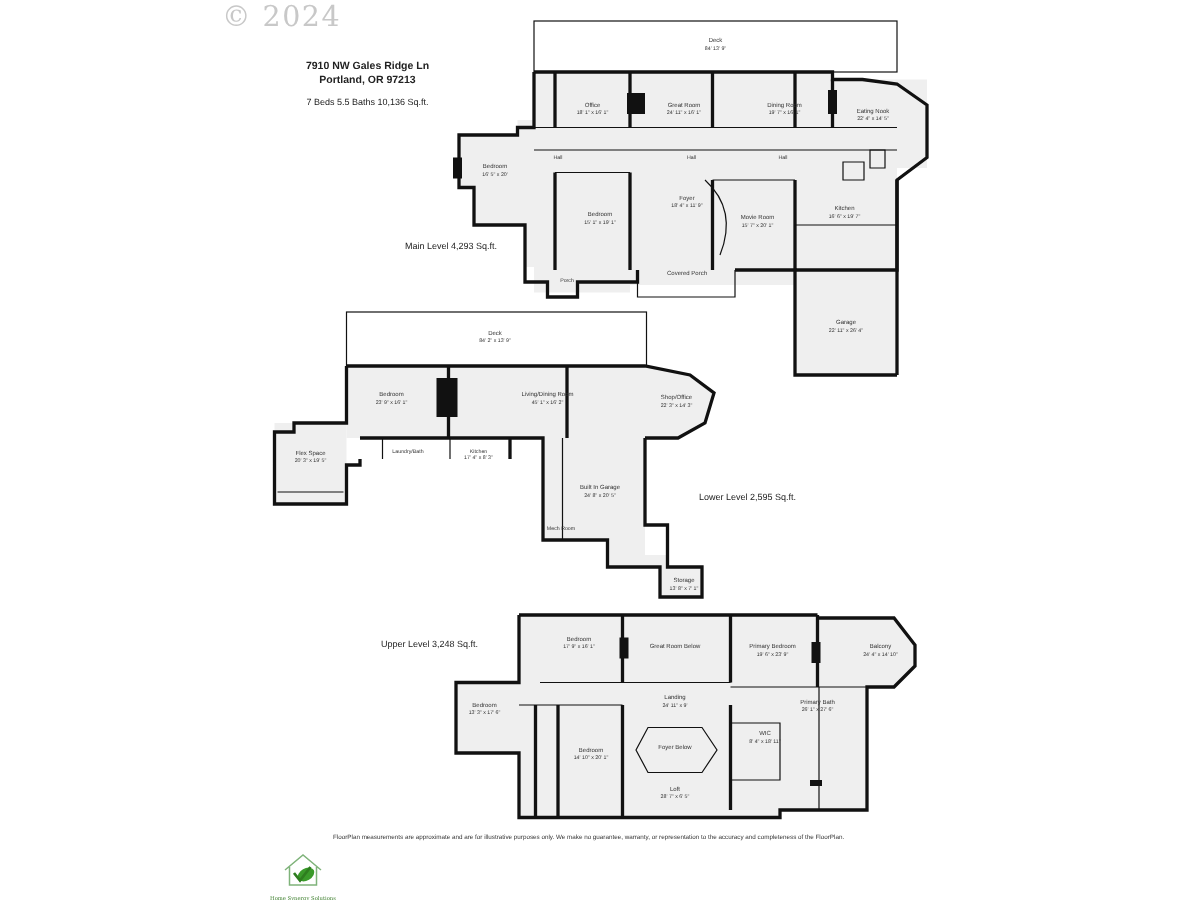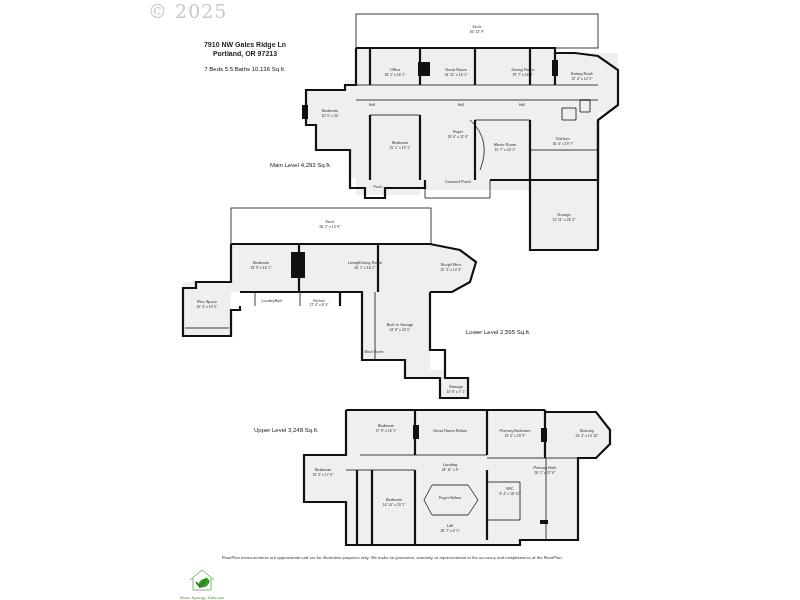--- a/index.html
+++ b/index.html
@@ -17,21 +17,21 @@
   .wall{fill:none;stroke:#111;stroke-width:2.2;}
   .thin{fill:none;stroke:#111;stroke-width:0.8;}
   .deck{fill:#fff;stroke:#111;stroke-width:0.8;}
   .lbl{font-family:"Liberation Sans",sans-serif;font-size:4px;fill:#333;text-anchor:middle;}
   .lbls{font-family:"Liberation Sans",sans-serif;font-size:3.5px;fill:#333;text-anchor:middle;}
   .fp{fill:#111;}
 </style>
 </head>
 <body>
 
-<div class="abs copyright">© 2025</div>
+<div class="abs copyright">© 2024</div>
 
 <div class="abs addr">
   <div>7910 NW Gales Ridge Ln</div>
   <div>Portland, OR 97213</div>
 </div>
 <div class="abs stats">7 Beds  5.5 Baths  10,136 Sq.ft.</div>
 
 <div class="abs lvl" style="left:270px;top:162px;">Main Level 4,293 Sq.ft.</div>
 <div class="abs lvl" style="left:466px;top:329px;">Lower Level 2,595 Sq.ft.</div>
 <div class="abs lvl" style="left:254px;top:427px;">Upper Level 3,248 Sq.ft.</div>

